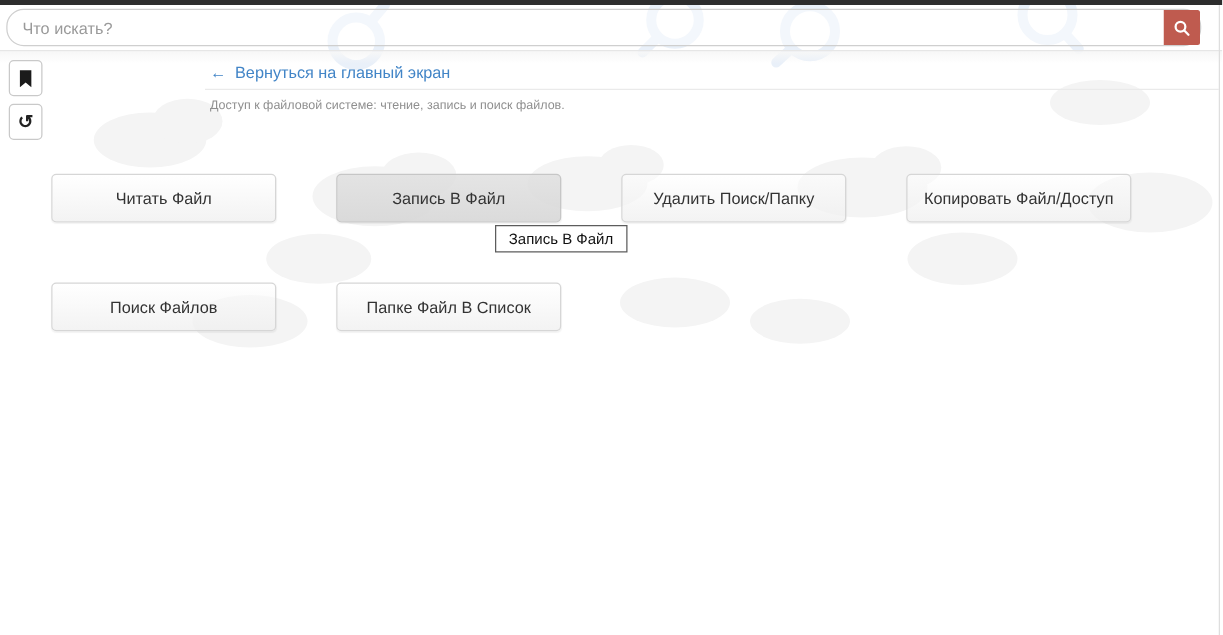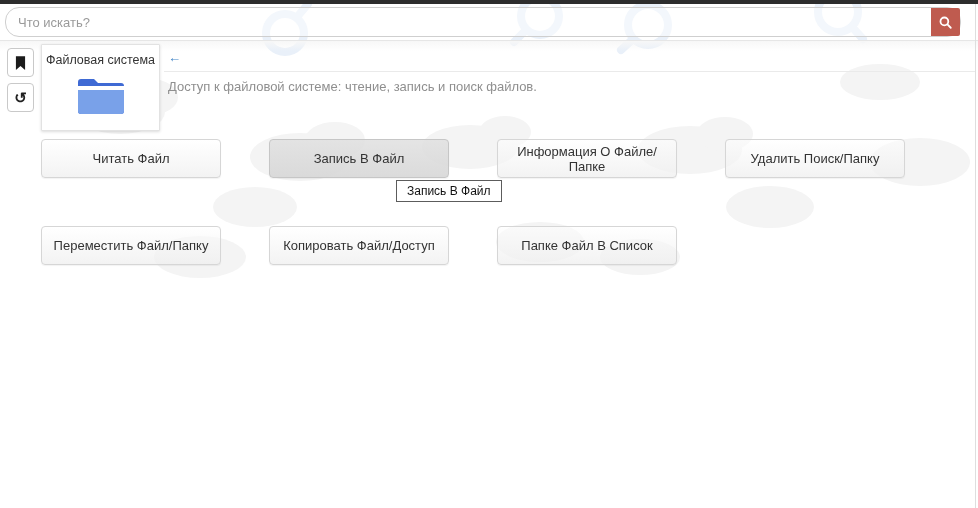--- a/index.html
+++ b/index.html
@@ -45,21 +45,21 @@
     box-shadow:0 1px 3px rgba(0,0,0,0.14);z-index:3;text-align:center;
   }
   .service-card .title{font-size:12.5px;color:#333;margin-top:8px;}
   .service-card svg{margin-top:9px;}
   
   .back-link{
     position:absolute;left:168px;top:50px;font-size:13px;color:#4285c7;
     cursor:pointer;z-index:2;display:flex;align-items:center;gap:7px;
   }
   .link-divider{position:absolute;left:164px;top:71px;width:811px;height:1px;background:#eaeaea;z-index:1;}
-  .service-desc{position:absolute;left:168px;top:79px;font-size:13px;color:#8f8f8f;z-index:2;}
+  .service-desc{position:absolute;left:168px;top:79px;font-size:10px;color:#8f8f8f;z-index:2;}
   
   .actions-grid{
     position:absolute;left:41px;top:139px;z-index:2;
     display:grid;grid-template-columns:repeat(4,180px);grid-auto-rows:39px;
     column-gap:10px;row-gap:11px;gap:48px;
   }
   .action-btn{
     box-sizing:border-box;border:1px solid #d6d6d6;border-radius:4px;cursor:pointer;
     background:linear-gradient(rgba(255,255,255,0.55),rgba(239,239,239,0.75));
     box-shadow:0 1px 1px rgba(0,0,0,0.05);
@@ -132,40 +132,32 @@
 
   <button class="side-btn bm">
     <svg width="11" height="14" viewBox="0 0 12 15">
       <path d="M1 0 h10 v15 l-5 -4.2 -5 4.2 z" fill="#1b1b1b"></path>
     </svg>
   </button>
   <button class="side-btn hist">
     <span>↺</span>
   </button>
 
-  <div class="service-card">
-    <div class="title">Файловая система</div>
-    <svg width="46" height="38" viewBox="0 0 46 38">
-      <path d="M0 6 a3 3 0 0 1 3-3 h13 l4 4 h23 a3 3 0 0 1 3 3 v25 a3 3 0 0 1-3 3 H3 a3 3 0 0 1-3-3 z" fill="#3f6ad4"></path>
-      <rect x="0" y="10" width="46" height="6" fill="#ffffff"></rect>
-      <path d="M0 14 h46 v21 a3 3 0 0 1-3 3 H3 a3 3 0 0 1-3-3 z" fill="#79a1e9"></path>
-    </svg>
-  </div>
 
   <div class="back-link">
     <span>←</span>
+    <span>Вернуться на главный экран</span>
   </div>
   <div class="link-divider"></div>
   <div class="service-desc">Доступ к файловой системе: чтение, запись и поиск файлов.</div>
 
   <div class="actions-grid">
     <button class="action-btn" data-state="normal">Читать Файл</button>
     <button class="action-btn" data-state="hover">Запись В Файл</button>
-    <button class="action-btn" data-state="normal">Информация О Файле/Папке</button>
     <button class="action-btn" data-state="normal">Удалить Поиск/Папку</button>
-    <button class="action-btn" data-state="normal">Переместить Файл/Папку</button>
     <button class="action-btn" data-state="normal">Копировать Файл/Доступ</button>
+    <button class="action-btn" data-state="normal">Поиск Файлов</button>
     <button class="action-btn" data-state="normal">Папке Файл В Список</button>
   </div>
 
   <div class="tooltip">Запись В Файл</div>
 
 </div>
 
 </body></html>

